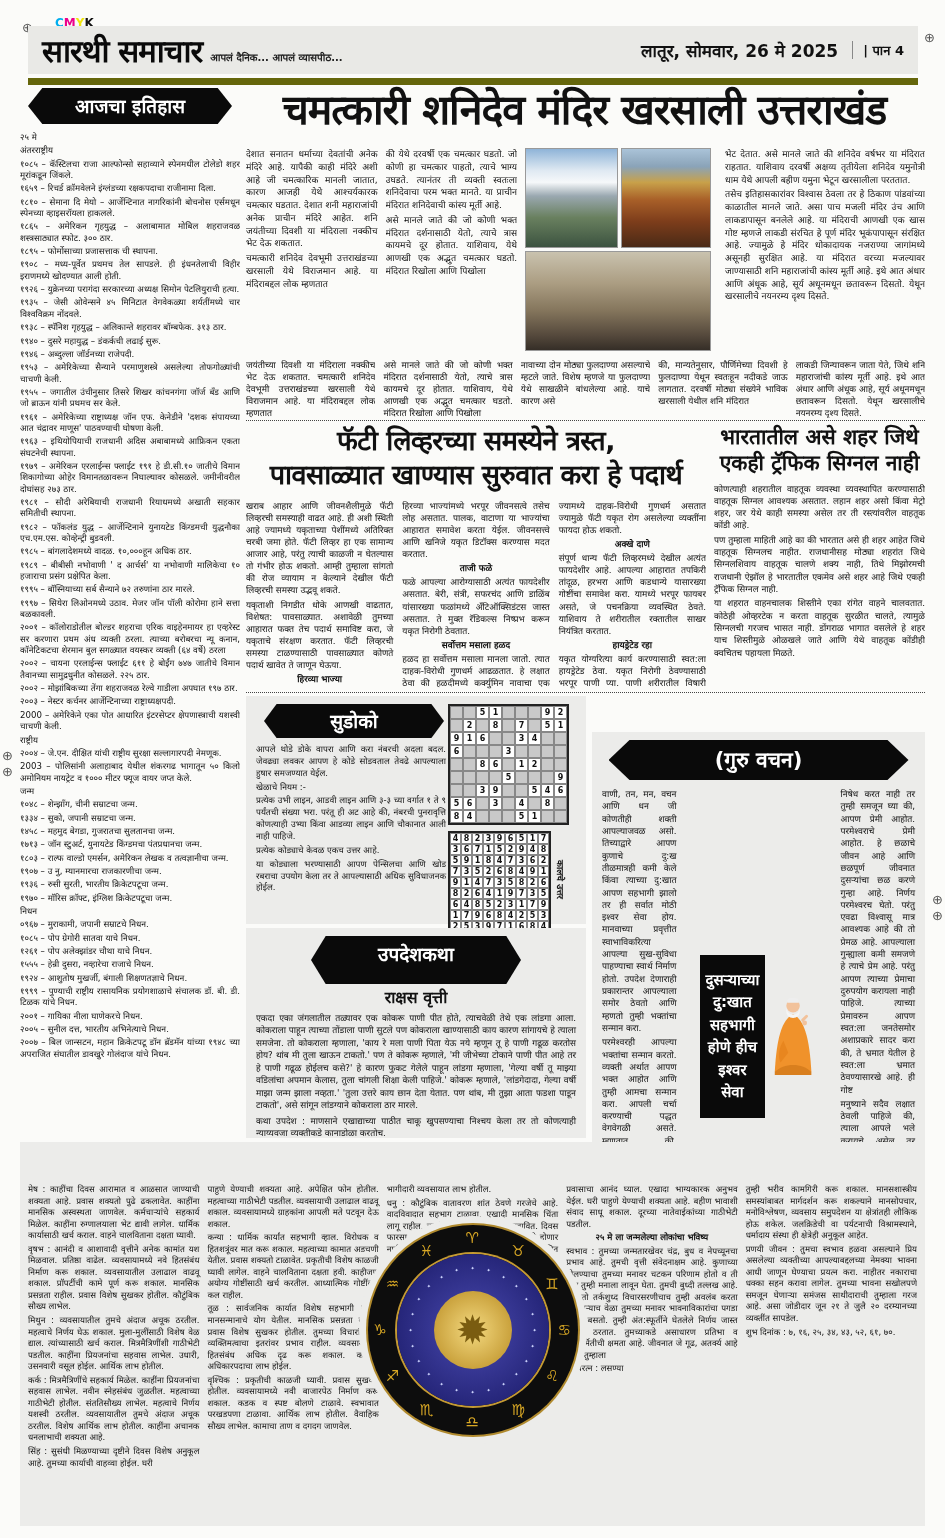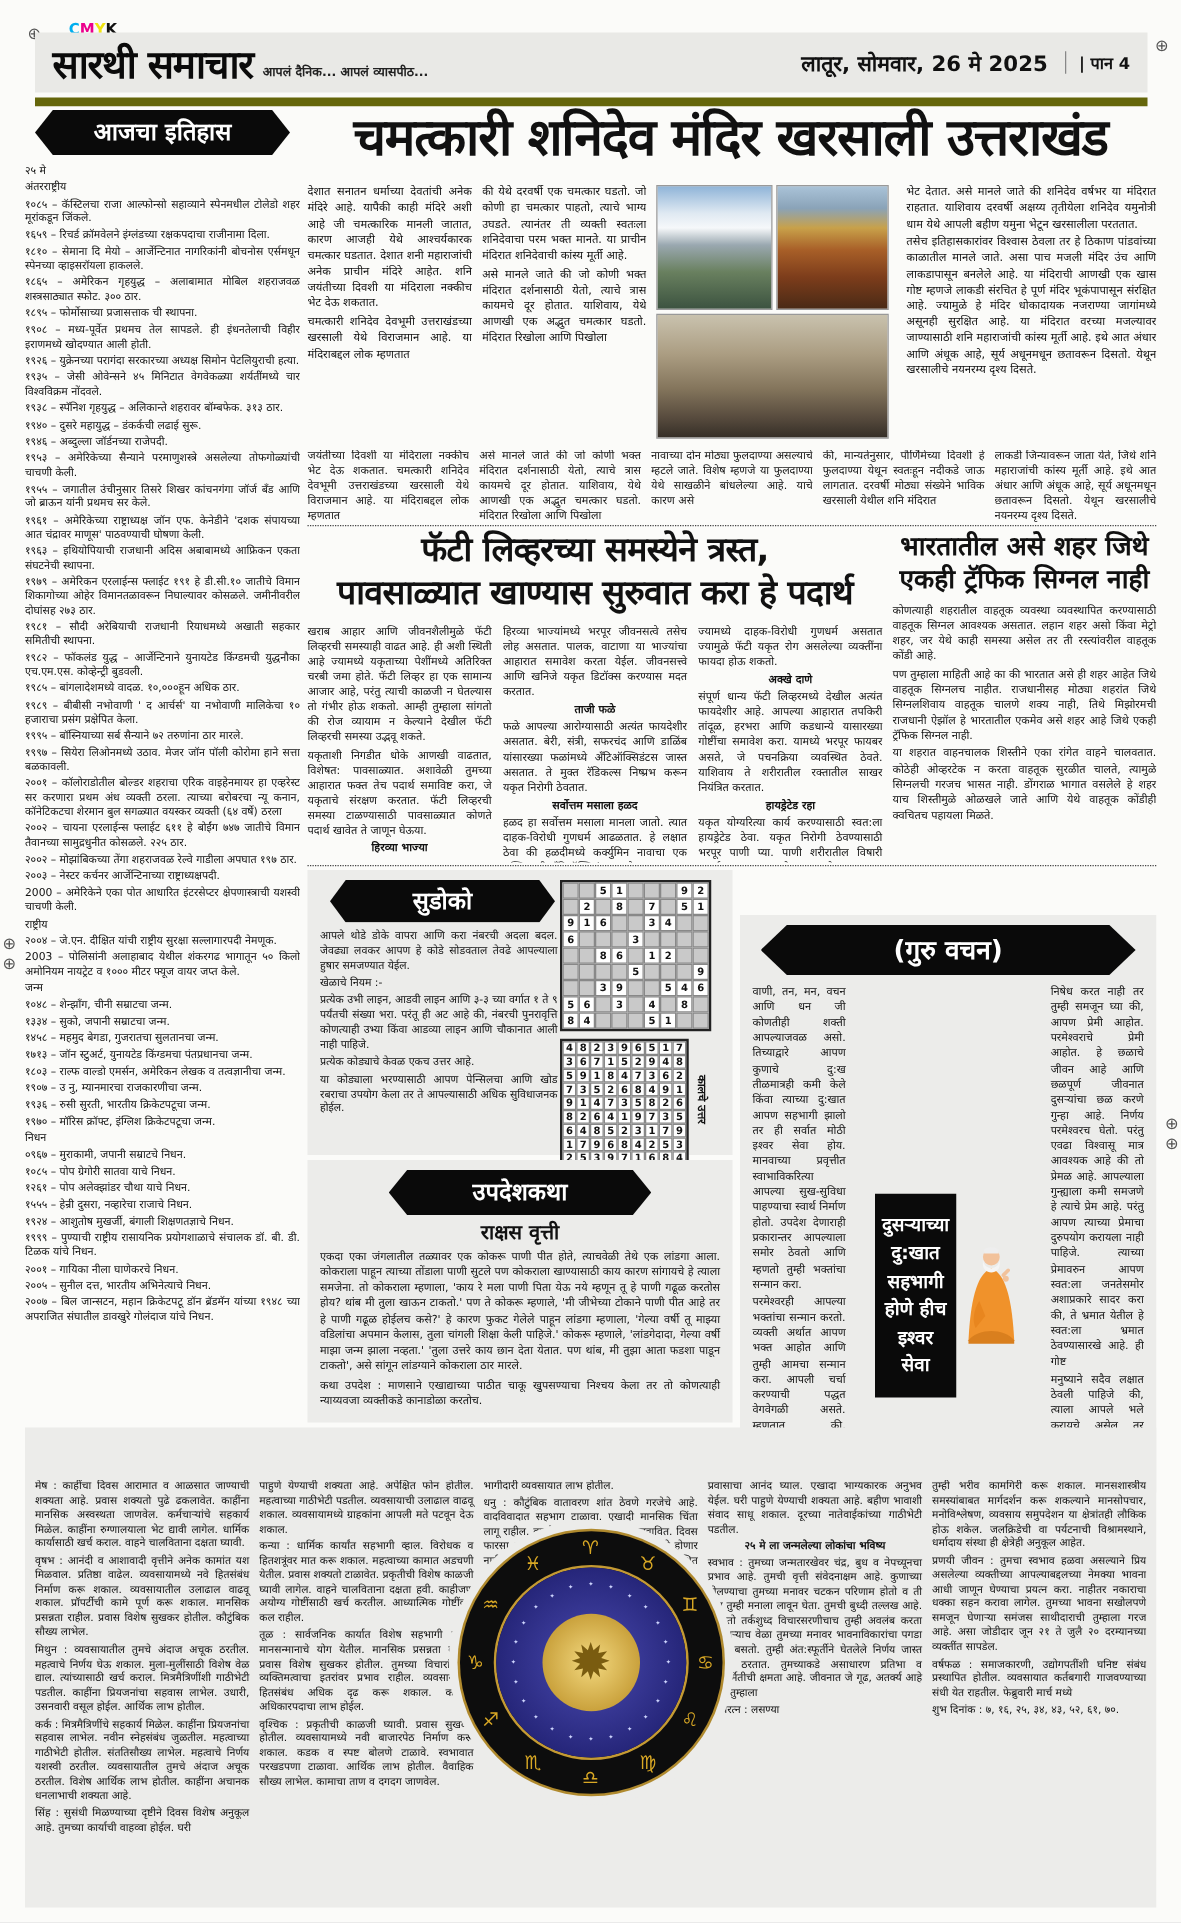--- a/index.html
+++ b/index.html
@@ -62,21 +62,21 @@
   
   .guru { left:592px; top:700px; width:333px; height:462px;margin-top:32px; }
   .guru .arrow-head { width:300px; height:40px; font-size:21px; line-height:40px; margin:0 auto 8px; }
   .guru-row { display:flex; gap:23px; }
   .g-col { flex:1; font-size:8.8px; line-height:1.4; }
   .g-mid { width:118px; flex:none; display:flex; flex-direction:row; align-items:center; gap:4px; }
   .quote-box { background:#0a0a0a; color:#fff; font-size:15px; font-weight:800; text-align:center; padding:14px 6px; line-height:1.5; width:118px; }
   .sage { width:118px; height:200px; }
   
   .updesh { left:246px; top:928px; width:340px; height:210px; }
-  .updesh .arrow-head { width:210px; height:36px; font-size:19px; line-height:36px; margin:0 auto 0; }
+  .updesh .arrow-head { width:210px; height:48px; font-size:19px; line-height:36px; margin:0 auto 0; }
   .updesh-title { text-align:center; font-size:16px; font-weight:800; margin:2px 0 4px; }
   .updesh-body { font-size:8.8px; line-height:1.42; }
   .updesh-moral { font-size:8.8px; line-height:1.42; margin-top:3px; }
   
   .horo { position:absolute; left:20px; top:1142px; width:905px; height:384px; background:#ececea; padding:6px 8px; }
   .horo .arrow-head { width:889px; height:44px; font-size:25px; line-height:44px; clip-path:polygon(0 50%, 4% 0, 96% 0, 100% 50%, 96% 100%, 4% 100%); margin-bottom:6px; }
   .horo-cols { display:flex; gap:8px; height:318px; overflow:hidden; position:relative;margin-top:36px; }
   .h-col { flex:1; font-size:8.5px; line-height:1.36; }
   .wheel-wrap { position:absolute; left:50%; top:46%; transform:translate(-50%,-50%); width:228px; height:228px; background:#ececea; border-radius:50%; display:flex; align-items:center; justify-content:center; }
   .wheel { position:relative; width:210px; height:210px; border-radius:50%; background:#0d0d0d; box-shadow:0 0 0 2px #b08a2e; }
@@ -481,21 +481,20 @@
         </div>
       <div class="h-col jtext">
           <p class="item">प्रवासाचा आनंद घ्याल. एखादा भाग्यकारक अनुभव येईल. घरी पाहुणे येण्याची शक्यता आहे. बहीण भावाशी संवाद साधू शकाल. दूरच्या नातेवाईकांच्या गाठीभेटी पडतील.</p>
           <p class="item subhead">२५ मे ला जन्मलेल्या लोकांचा भविष्य</p>
           <p class="item">स्वभाव : तुमच्या जन्मतारखेवर चंद्र, बुध व नेपच्यूनचा प्रभाव आहे. तुमची वृत्ती संवेदनाक्षम आहे. कुणाच्या बोलण्याचा तुमच्या मनावर चटकन परिणाम होतो व ती गोष्ट तुम्ही मनाला लावून घेता. तुमची बुध्दी तल्लख आहे. शक्यतो तर्कशुध्द विचारसरणीचाच तुम्ही अवलंब करता पण बऱ्याच वेळा तुमच्या मनावर भावनाविकारांचा पगडा जास्त बसतो. तुम्ही अंत:स्फूर्तीने घेतलेले निर्णय जास्त अचूक ठरतात. तुमच्याकडे असाधारण प्रतिभा व नवनिर्मितीची क्षमता आहे. जीवनात जे गूढ, अतर्क्य आहे त्याचे तुम्हाला</p>
           <p class="item">भाग्यरत्न : लसण्या</p>
         </div>
       <div class="h-col jtext">
           <p class="item">तुम्ही भरीव कामगिरी करू शकाल. मानसशास्त्रीय समस्यांबाबत मार्गदर्शन करू शकल्याने मानसोपचार, मनोविश्लेषण, व्यवसाय समुपदेशन या क्षेत्रांतही लौकिक होऊ शकेल. जलक्रिडेची वा पर्यटनाची विश्रामस्थाने, धर्मादाय संस्था ही क्षेत्रेही अनुकूल आहेत.</p>
           <p class="item">प्रणयी जीवन : तुमचा स्वभाव हळवा असल्याने प्रिय असलेल्या व्यक्तीच्या आपल्याबद्दलच्या नेमक्या भावना आधी जाणून घेण्याचा प्रयत्न करा. नाहीतर नकाराचा धक्का सहन करावा लागेल. तुमच्या भावना सखोलपणे समजून घेणाऱ्या समंजस साथीदाराची तुम्हाला गरज आहे. असा जोडीदार जून २१ ते जुलै २० दरम्यानच्या व्यक्तींत सापडेल.</p>
-          <p class="item">वर्षफळ : समाजकारणी, उद्योगपतींशी घनिष्ट संबंध प्रस्थापित होतील. व्यवसायात कर्तबगारी गाजवण्याच्या संधी येत राहतील. फेब्रुवारी मार्च मध्ये</p>
           <p class="item">शुभ दिनांक : ७, १६, २५, ३४, ४३, ५२, ६१, ७०.</p>
         </div>
       <div class="wheel-wrap">
         <div class="wheel" id="zodiac-wheel">
           <div class="wheel-blue"></div>
           <div class="wheel-gold">✹</div>
         <span class="zsym" style="left: 98px; top: 4px;">♈</span>
             <span class="zsym" style="left: 144px; top: 16.3257px;">♉</span>
             <span class="zsym" style="left: 177.674px; top: 50px;">♊</span>
             <span class="zsym" style="left: 190px; top: 96px;">♋</span>

